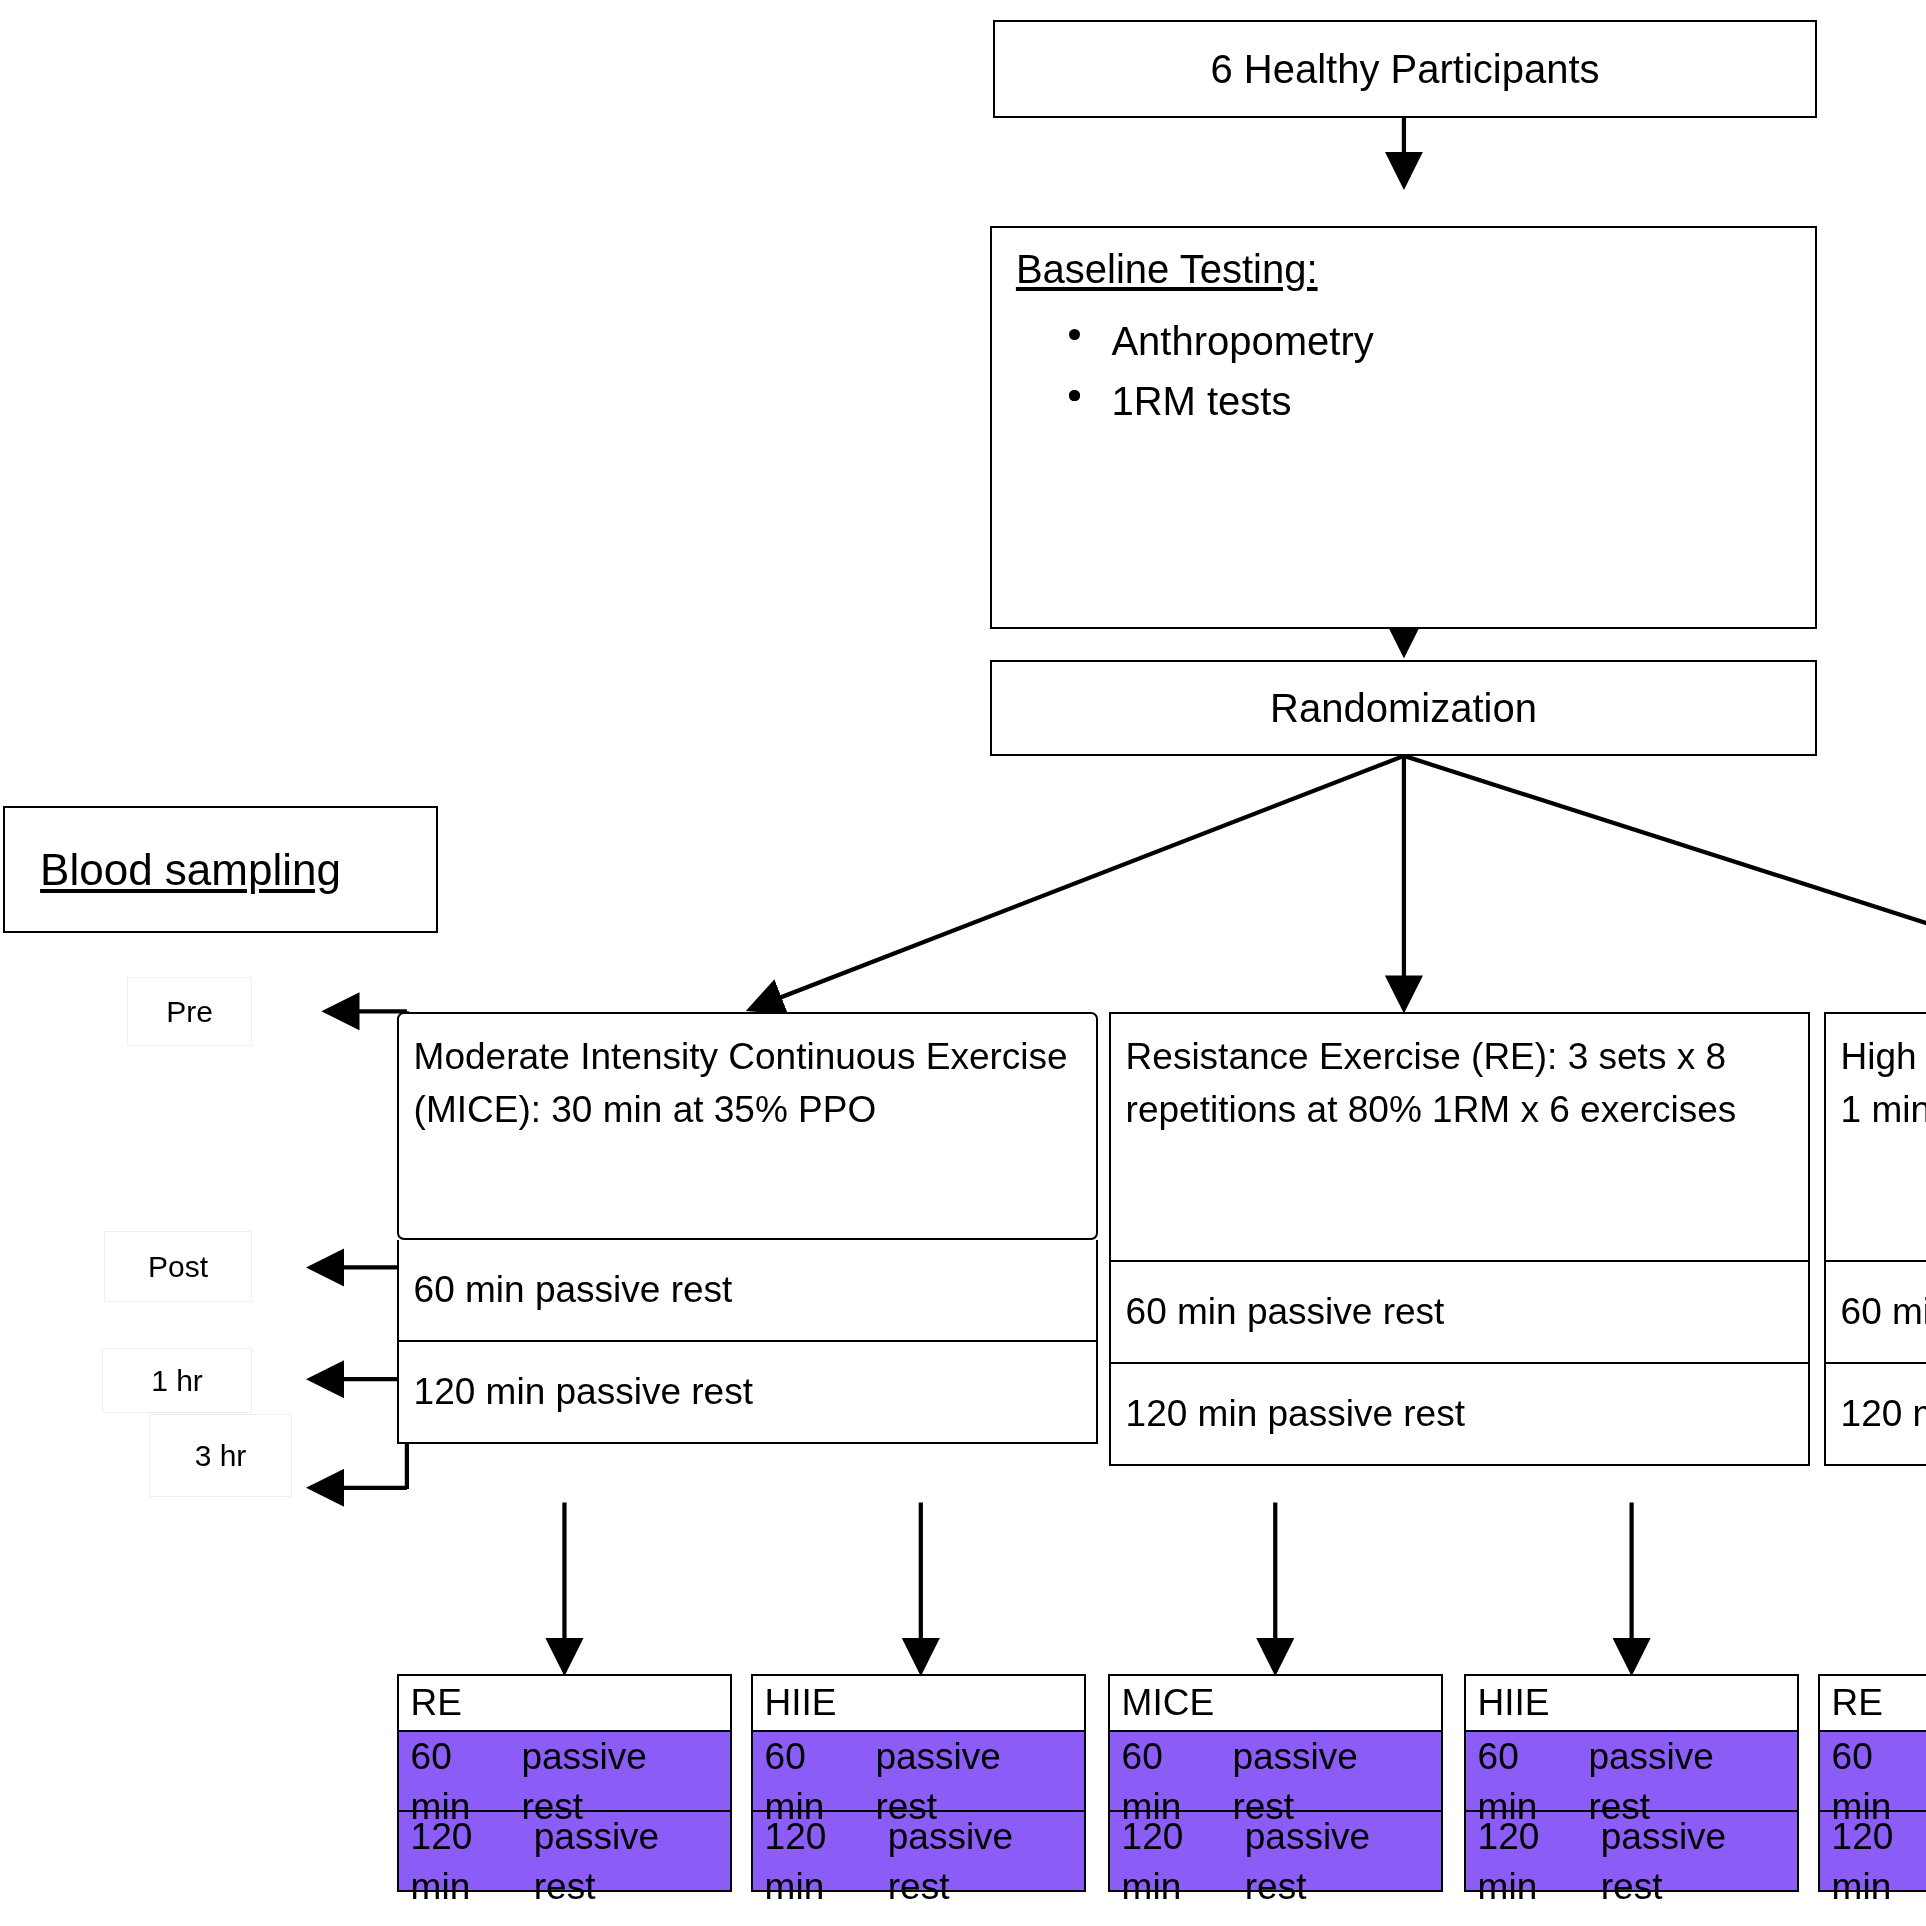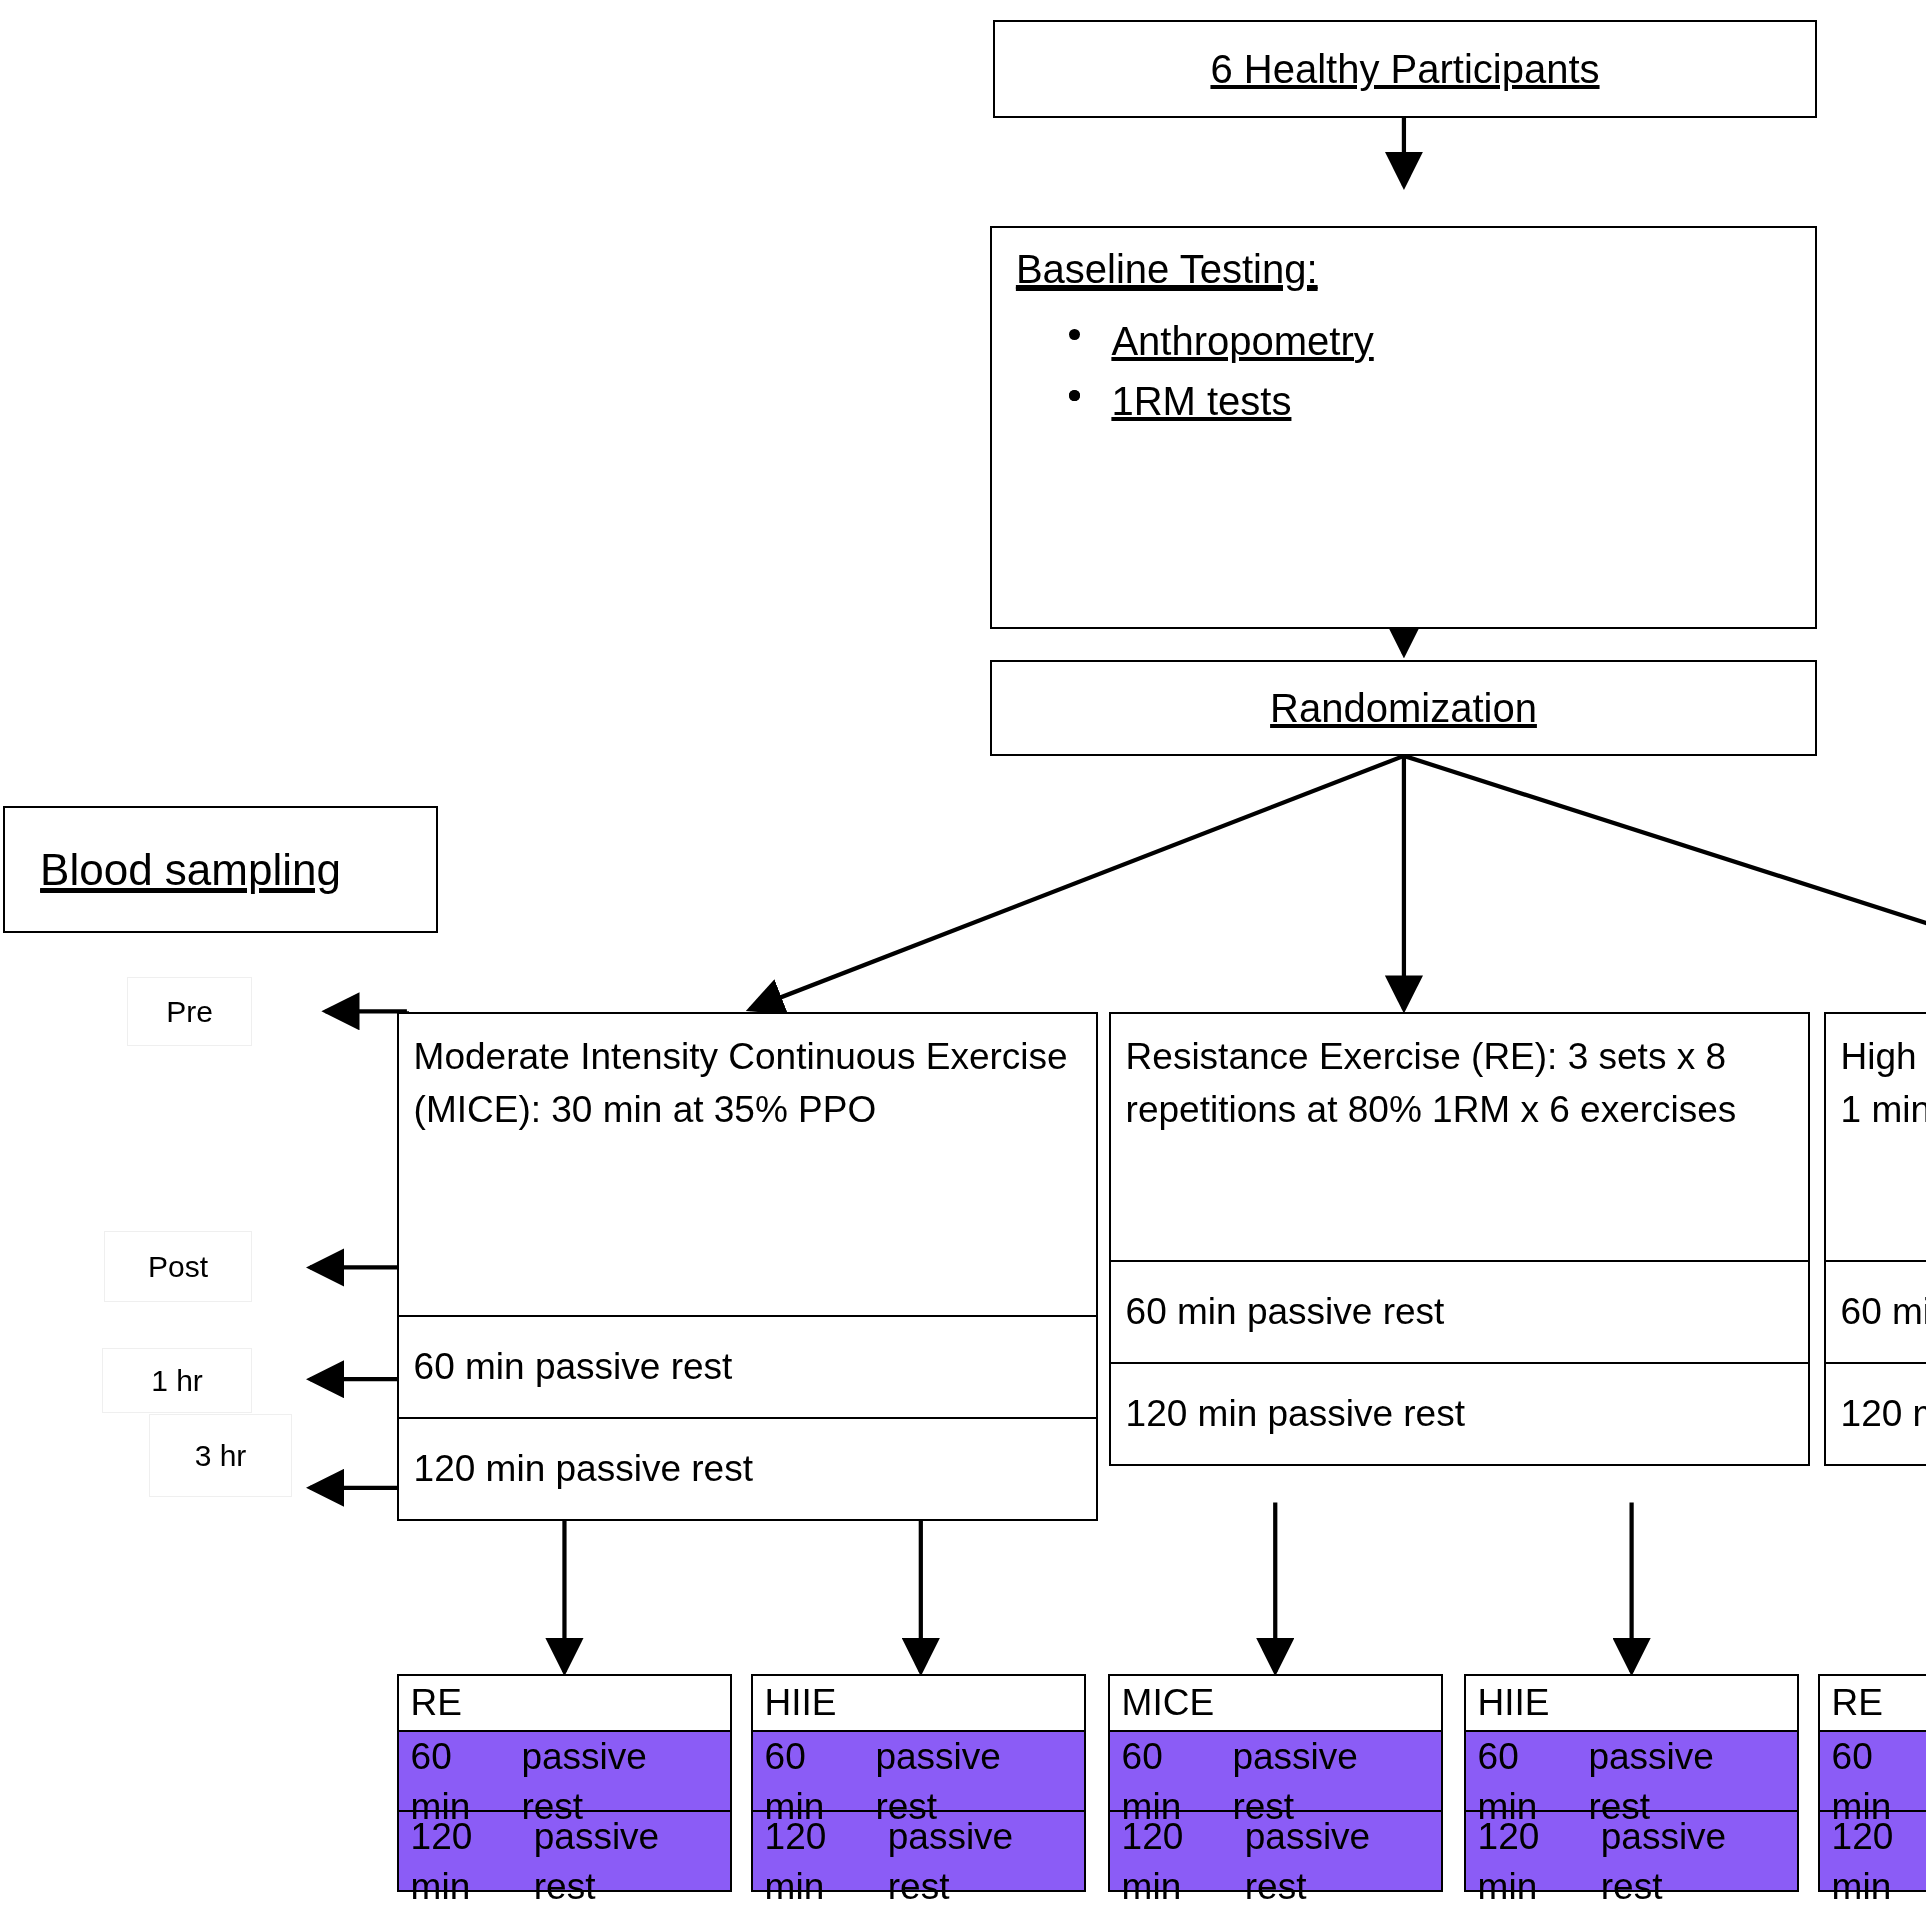--- a/index.html
+++ b/index.html
@@ -1,19 +1,19 @@
 <!DOCTYPE html>
 <html style="font-size:6.2px"><head>
 <meta charset="utf-8">
 <style>
   html,body{margin:0;padding:0;background:#fff;}
   body{font-family:"Liberation Sans", sans-serif;color:#000;}
   #stage{position:relative;width:2574px;height:2748px;background:#fff;overflow:hidden;}
 
-  .box{position:absolute;box-sizing:border-box;border:2.7px solid #000;background:#fff;text-decoration:underline;}
+  .box{position:absolute;box-sizing:border-box;border:2.7px solid #000;background:#fff;}
 
   
   #participants-box{left:993px;top:20px;width:824px;height:98px;
       display:flex;align-items:center;justify-content:center;}
   #participants-label{font-size:40px;line-height:1.15;}
 
   #baseline-box{left:990px;top:192px;width:827px;height:403px;padding:11.6px 15.4px;margin-top:34px;}
   #baseline-title{font-size:40px;line-height:1.2;text-decoration:underline;
       text-underline-offset:3.9px;display:block;margin:5.4px 0 0 8.5px;}
   #baseline-list{list-style:none;margin:17.7px 0 0 0;padding:0 0 0 104px;}
@@ -134,21 +134,21 @@
     <span>Post</span>
   </div>
   <div class="time-label" style="left:102px;top:1348px;width:150px;height:65px;">
     <span>1 hr</span>
   </div>
   <div class="time-label" style="left:112px;top:1414px;width:143px;height:83px;margin-left:37px;">
     <span>3 hr</span>
   </div>
 
   <div class="cond-col" style="left:397px;top:1012px;width:701px;">
-    <div class="cond-head" style="height:305px;">Moderate Intensity Continuous Exercise (MICE): 30 min at 35% PPO</div>
+    <div class="cond-head" style="height:228px;border-radius:7px;">Moderate Intensity Continuous Exercise (MICE): 30 min at 35% PPO</div>
     <div class="cond-rest" style="height:102px;">60 min passive rest</div>
     <div class="cond-rest" style="height:102px;">120 min passive rest</div>
   </div>
 
   <div class="cond-col" style="left:1109px;top:1012px;width:701px;">
     <div class="cond-head" style="height:250px;">Resistance Exercise (RE): 3 sets x 8 repetitions at 80% 1RM x 6 exercises</div>
     <div class="cond-rest" style="height:102px;">60 min passive rest</div>
     <div class="cond-rest" style="height:102px;">120 min passive rest</div>
   </div>
 

